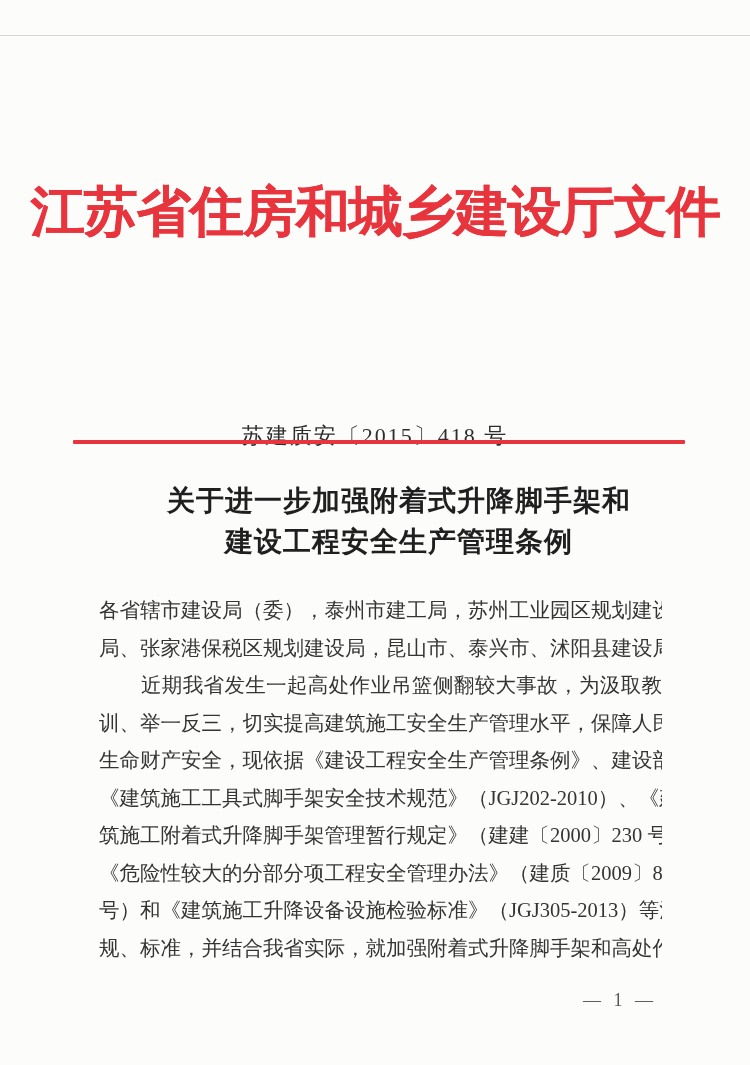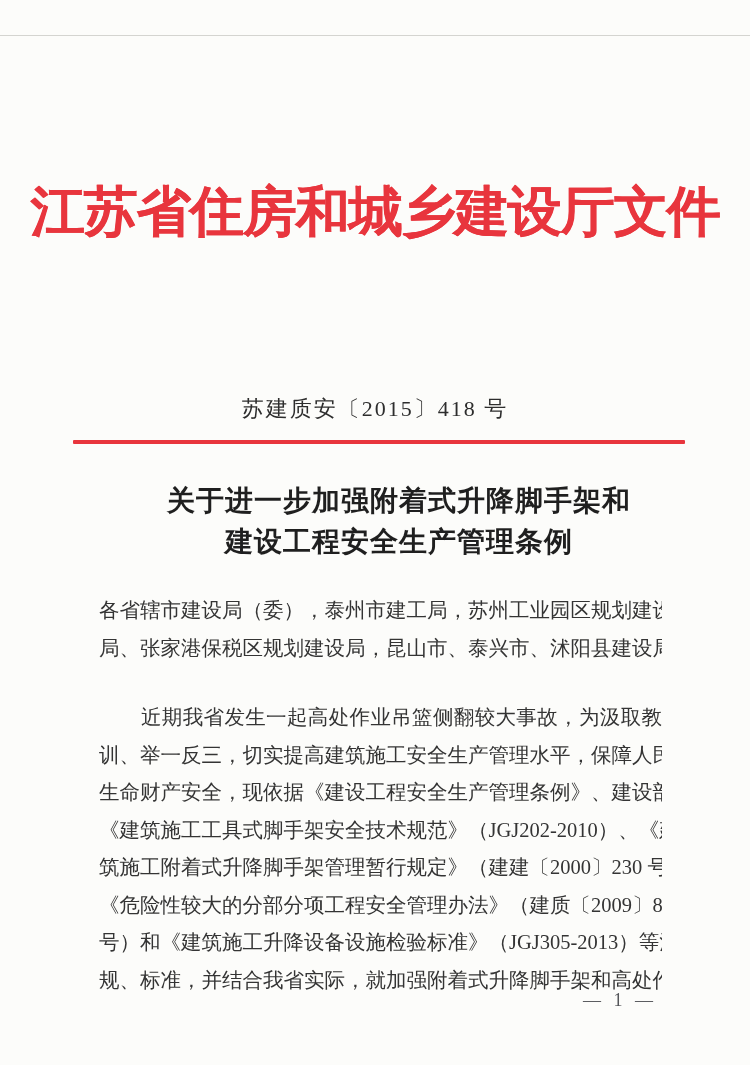--- a/index.html
+++ b/index.html
@@ -33,21 +33,21 @@
     text-align: center;
     color: #e8353d;
     font-size: 54px;
     font-weight: bold;
     letter-spacing: -1px;
     white-space: nowrap;
     text-shadow: 0.5px 0 0 #e8353d;
   }
   .doc-number {
     position: absolute;
-    top: 394px;
+    top: 421px;
     left: 0;
     width: 750px;
     text-align: center;
     color: #2d2d2d;
     font-size: 22px;
     letter-spacing: 2px;
     white-space: nowrap;
   }
   .red-rule {
     position: absolute;
@@ -82,21 +82,20 @@
   .body-line {
     height: 37.5px;
     line-height: 37.5px;
     text-align: justify;
     text-align-last: justify;
     overflow: hidden;
     white-space: nowrap;
   }
   .body-line.indent {
     text-indent: 42px;
-    margin-top: 32px;
   }
   .page-number {
     position: absolute;
     top: 990px;
     left: 530px;
     width: 180px;
     text-align: center;
     color: #55565a;
     font-size: 18px;
     letter-spacing: 4px;

